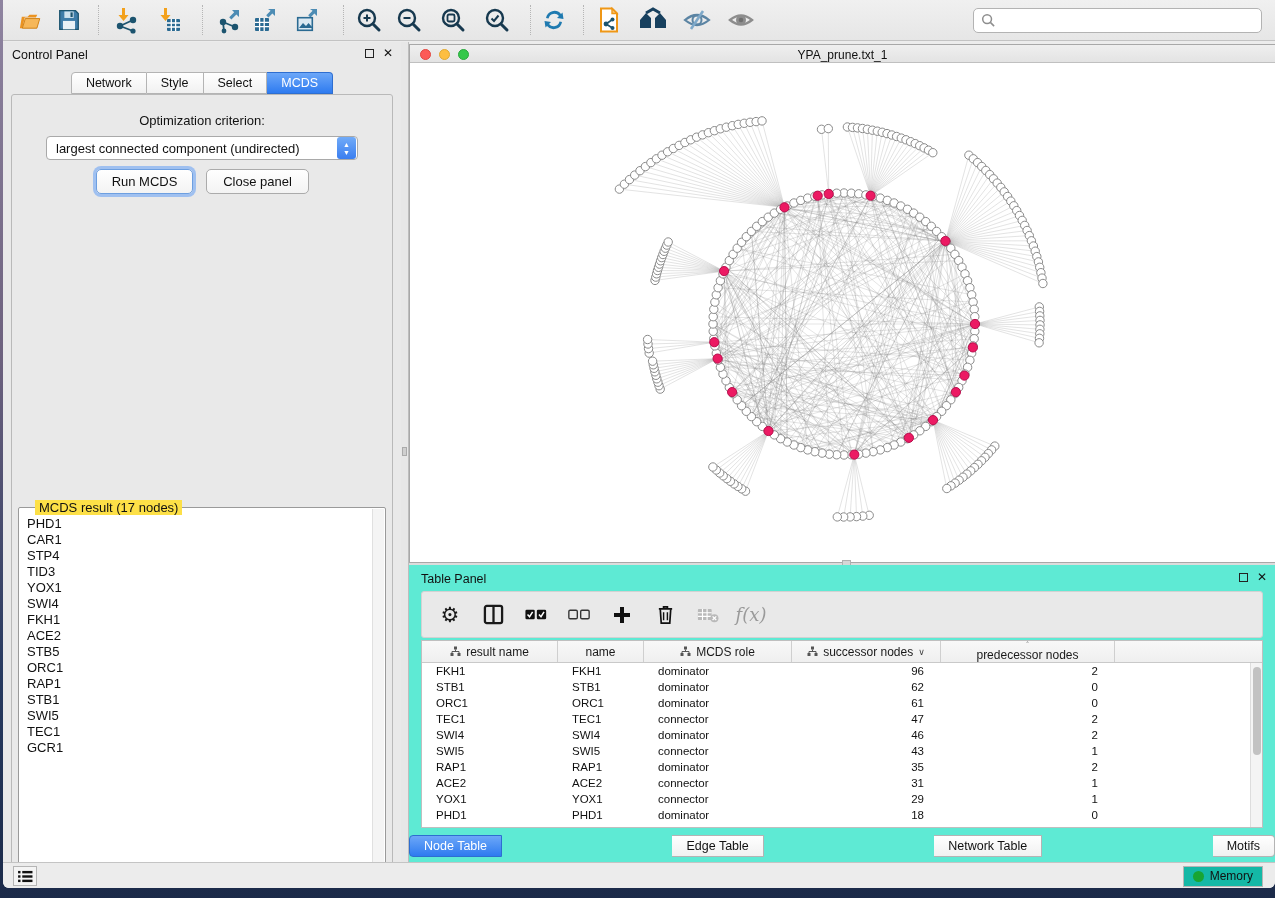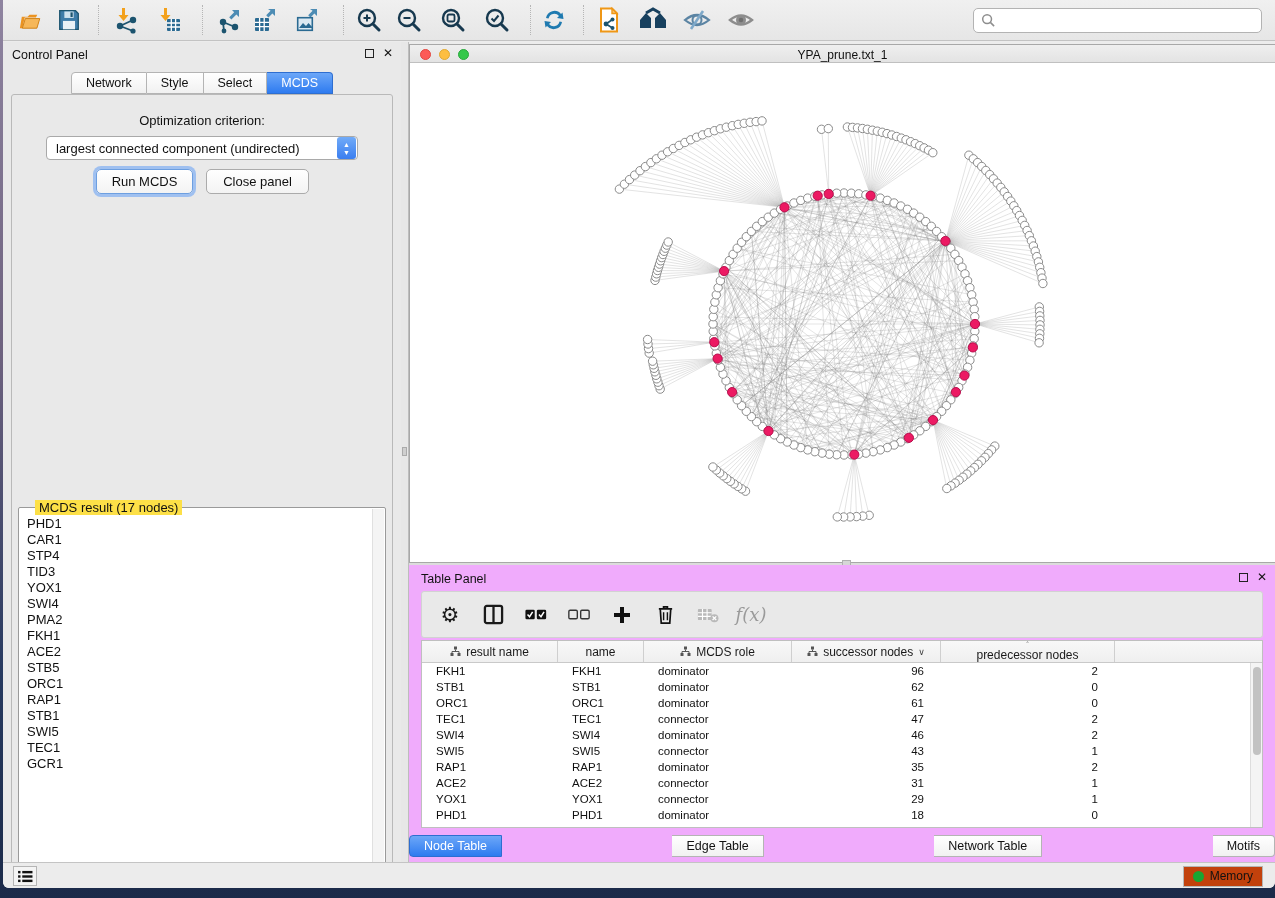--- a/index.html
+++ b/index.html
@@ -70,21 +70,21 @@
   #net-titlebar { position:absolute; left:0; top:0; width:100%; height:18px;
                   background:linear-gradient(#efefef,#e3e3e3); border-bottom:1px solid #c0c0c0; }
   .tl { position:absolute; top:3.5px; width:11px; height:11px; border-radius:50%; }
   #tl-red   { left:10px;  background:#fc5b57; border:0.5px solid #e2463f; }
   #tl-yel   { left:29px; background:#fdbe41; border:0.5px solid #e0a933; }
   #tl-grn   { left:48px; background:#34c84a; border:0.5px solid #2aa83d; }
   #net-title { position:absolute; width:100%; text-align:center; top:3px; font-size:12px; color:#111; }
   #net-canvas { position:absolute; left:0; top:19px; right:0; bottom:0; background:#fff; }
 
   
-  #table-panel { position:absolute; left:0; top:523px; right:0; bottom:0; background:#f0abfc; }
+  #table-panel { position:absolute; left:0; top:523px; right:0; bottom:0; background:#5eead4; }
   #tp-toolbar { position:absolute; left:12px; right:12px; top:26px; height:47px; background:#e9e9e9;
                 border:1px solid #d2d2d2; border-radius:3px; display:flex; align-items:center; gap:21px; padding-left:17px; }
   .tp-ico { width:22px; height:22px; display:flex; align-items:center; justify-content:center; }
   .gear-glyph { font-size:21px; color:#1a1a1a; font-family:"DejaVu Sans",sans-serif; line-height:22px; }
   .fx { font-family:"DejaVu Serif",serif; font-style:italic; font-size:18px; color:#9a9a9a; }
 
   #data-table { position:absolute; left:12px; right:12px; top:75px; bottom:34px; background:#fff; border:1px solid #bfbfbf; }
   #thead { display:flex; height:22px; background:linear-gradient(#f8f8f8,#efefef); border-bottom:1px solid #c9c9c9; }
   .th { display:flex; align-items:center; justify-content:center; gap:5px; font-size:12px; color:#1a1a1a;
         border-right:1px solid #cfcfcf; height:100%; }
@@ -99,21 +99,21 @@
 
   #table-tabs { position:absolute; left:0; width:100%; bottom:5px; display:flex; justify-content:space-between; }
   #table-tabs .seg-tab { height:22px; }
   #table-tabs .seg-tab:first-child { border-radius:4px 0 0 4px; }
   #table-tabs .seg-tab:last-child { border-radius:0 4px 4px 0; }
 
   
   #status-bar { position:absolute; left:0; bottom:0; width:100%; height:26px; background:#ececec; border-top:1px solid #c4c4c4; }
   #list-btn { position:absolute; left:10px; top:3px; width:24px; height:20px; background:#f4f4f4;
               border:1px solid #b5b5b5; display:flex; align-items:center; justify-content:center; }
-  #memory-btn { position:absolute; right:12px; top:2.5px; height:21px; padding:0 9px; background:#c2410c;
+  #memory-btn { position:absolute; right:12px; top:2.5px; height:21px; padding:0 9px; background:#14b8a6;
                 border:1px solid #b5b5b5; display:flex; align-items:center; gap:6px; font-size:12px; color:#111; }
   #memory-dot { width:11px; height:11px; border-radius:50%; background:#18a532; }
 </style>
 </head>
 <body>
 
 <div id="desktop">
 <div id="app">
 
   <div id="toolbar">
@@ -281,21 +281,20 @@
       <div class="btn" id="close-btn">Close panel</div>
       <div id="mcds-group">
         <span id="mcds-title">MCDS result (17 nodes)</span>
         <div id="mcds-list">
               <div>PHD1</div>
               <div>CAR1</div>
               <div>STP4</div>
               <div>TID3</div>
               <div>YOX1</div>
               <div>SWI4</div>
-              <div>PMA2</div>
               <div>FKH1</div>
               <div>ACE2</div>
               <div>STB5</div>
               <div>ORC1</div>
               <div>RAP1</div>
               <div>STB1</div>
               <div>SWI5</div>
               <div>TEC1</div>
               <div>GCR1</div>
             </div>

